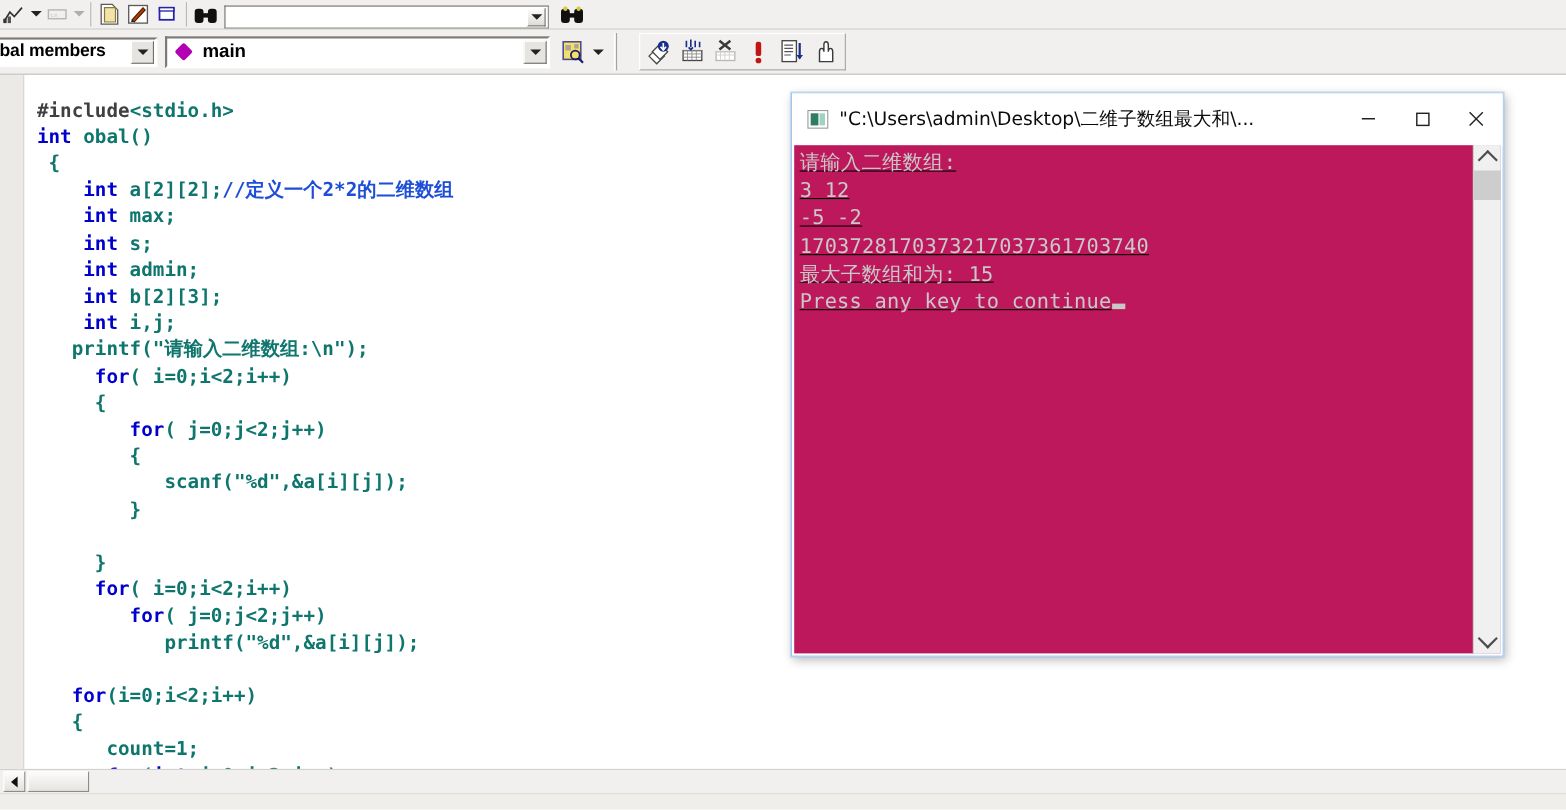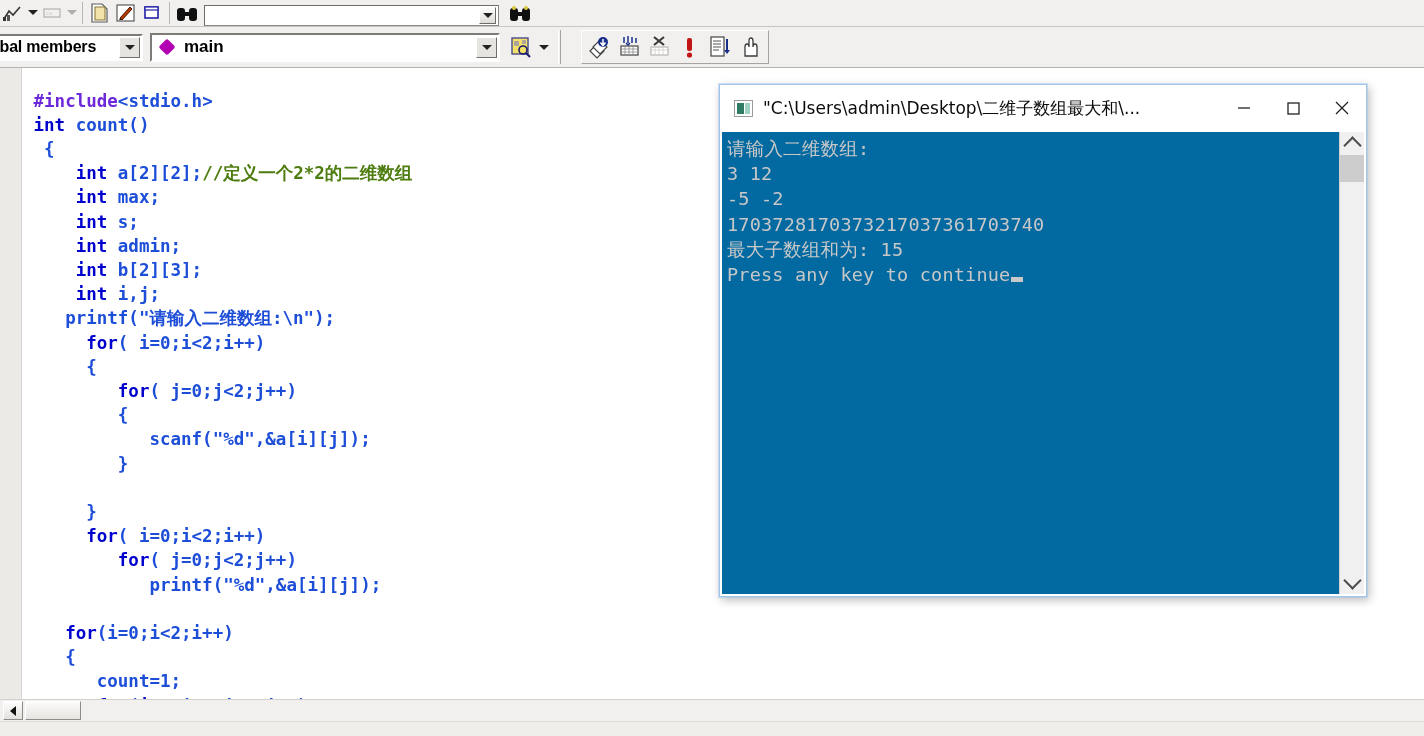--- a/index.html
+++ b/index.html
@@ -115,23 +115,23 @@
   .code{
     position:absolute;left:23px;top:3px;
     font-family:"DejaVu Sans Mono","Liberation Mono",monospace;
     font-size:17.5px;line-height:24.2px;
     font-weight:bold;
     color:#000000;
     white-space:pre;
     letter-spacing:0px;
   }
   .code .kw{color:#0000cc;}
-  .code .pp{color:#6d28d9;}
-  .code .cm{color:#4d7c0f;}
-  .code .plain{color:#1d4ed8;}
+  .code .pp{color:#404040;}
+  .code .cm{color:#1d4ed8;}
+  .code .plain{color:#0f766e;}
 
   
   .hscroll{
     position:absolute;left:0;top:699px;width:1424px;height:22px;
     background:#f1f0ee;border-top:1px solid #d3d1cd;
     box-sizing:border-box;display:flex;align-items:center;
   }
   .hs-arrow{
     width:20px;height:19px;margin-left:3px;
     background:linear-gradient(#fdfdfd,#e3e1dd);
@@ -177,21 +177,21 @@
   .con-title-text{
     margin-left:10px;font-size:17px;color:#0b0b0b;white-space:nowrap;
     overflow:hidden;font-family:"DejaVu Sans",sans-serif;
   }
   .con-btns{margin-left:auto;display:flex;height:47px;}
   .con-btn{
     width:49px;height:46px;display:flex;align-items:center;justify-content:center;
   }
   .con-body{
     position:absolute;left:2px;top:47px;right:2px;bottom:2px;
-    background:#0369a1;display:flex;
+    background:#be185d;display:flex;text-decoration:underline;
   }
   .con-text{
     flex:1;color:#c8c8c8;
     font-family:"DejaVu Sans Mono","Liberation Mono",monospace;
     font-size:18.5px;line-height:25.2px;
     white-space:pre;
     padding:4px 0 0 5px;
     letter-spacing:0.2px;
   }
   .con-cursor{
@@ -365,21 +365,21 @@
         <svg width="26" height="26" viewBox="0 0 26 26">
           <path d="M8 22 v-9 q0 -3 2 -3 q2 0 2 3 v-6 q0 -3 2 -3 q2 0 2 3 v6 q0 -3 2 -3 q2 0 2 3 v9 Z" fill="#fff" stroke="#3a3a3a" stroke-width="1.3"></path>
         </svg>
       </div>
     </div>
   </div>
 
   <div class="editor">
     <div class="gutter"></div>
     <pre class="code" id="code-area"> <span class="pp">#include</span><span class="plain">&lt;stdio.h&gt;</span>
- <span class="kw">int</span><span class="plain"> count()</span>
+ <span class="kw">int</span><span class="plain"> obal()</span>
   <span class="plain">{</span>
      <span class="kw">int</span><span class="plain"> a[2][2];</span><span class="cm">//定义一个2*2的二维数组</span>
      <span class="kw">int</span><span class="plain"> max;</span>
      <span class="kw">int</span><span class="plain"> s;</span>
      <span class="kw">int</span><span class="plain"> admin;</span>
      <span class="kw">int</span><span class="plain"> b[2][3];</span>
      <span class="kw">int</span><span class="plain"> i,j;</span>
     <span class="plain">printf("请输入二维数组:\n");</span>
       <span class="kw">for</span><span class="plain">( i=0;i&lt;2;i++)</span>
       <span class="plain">{</span>

